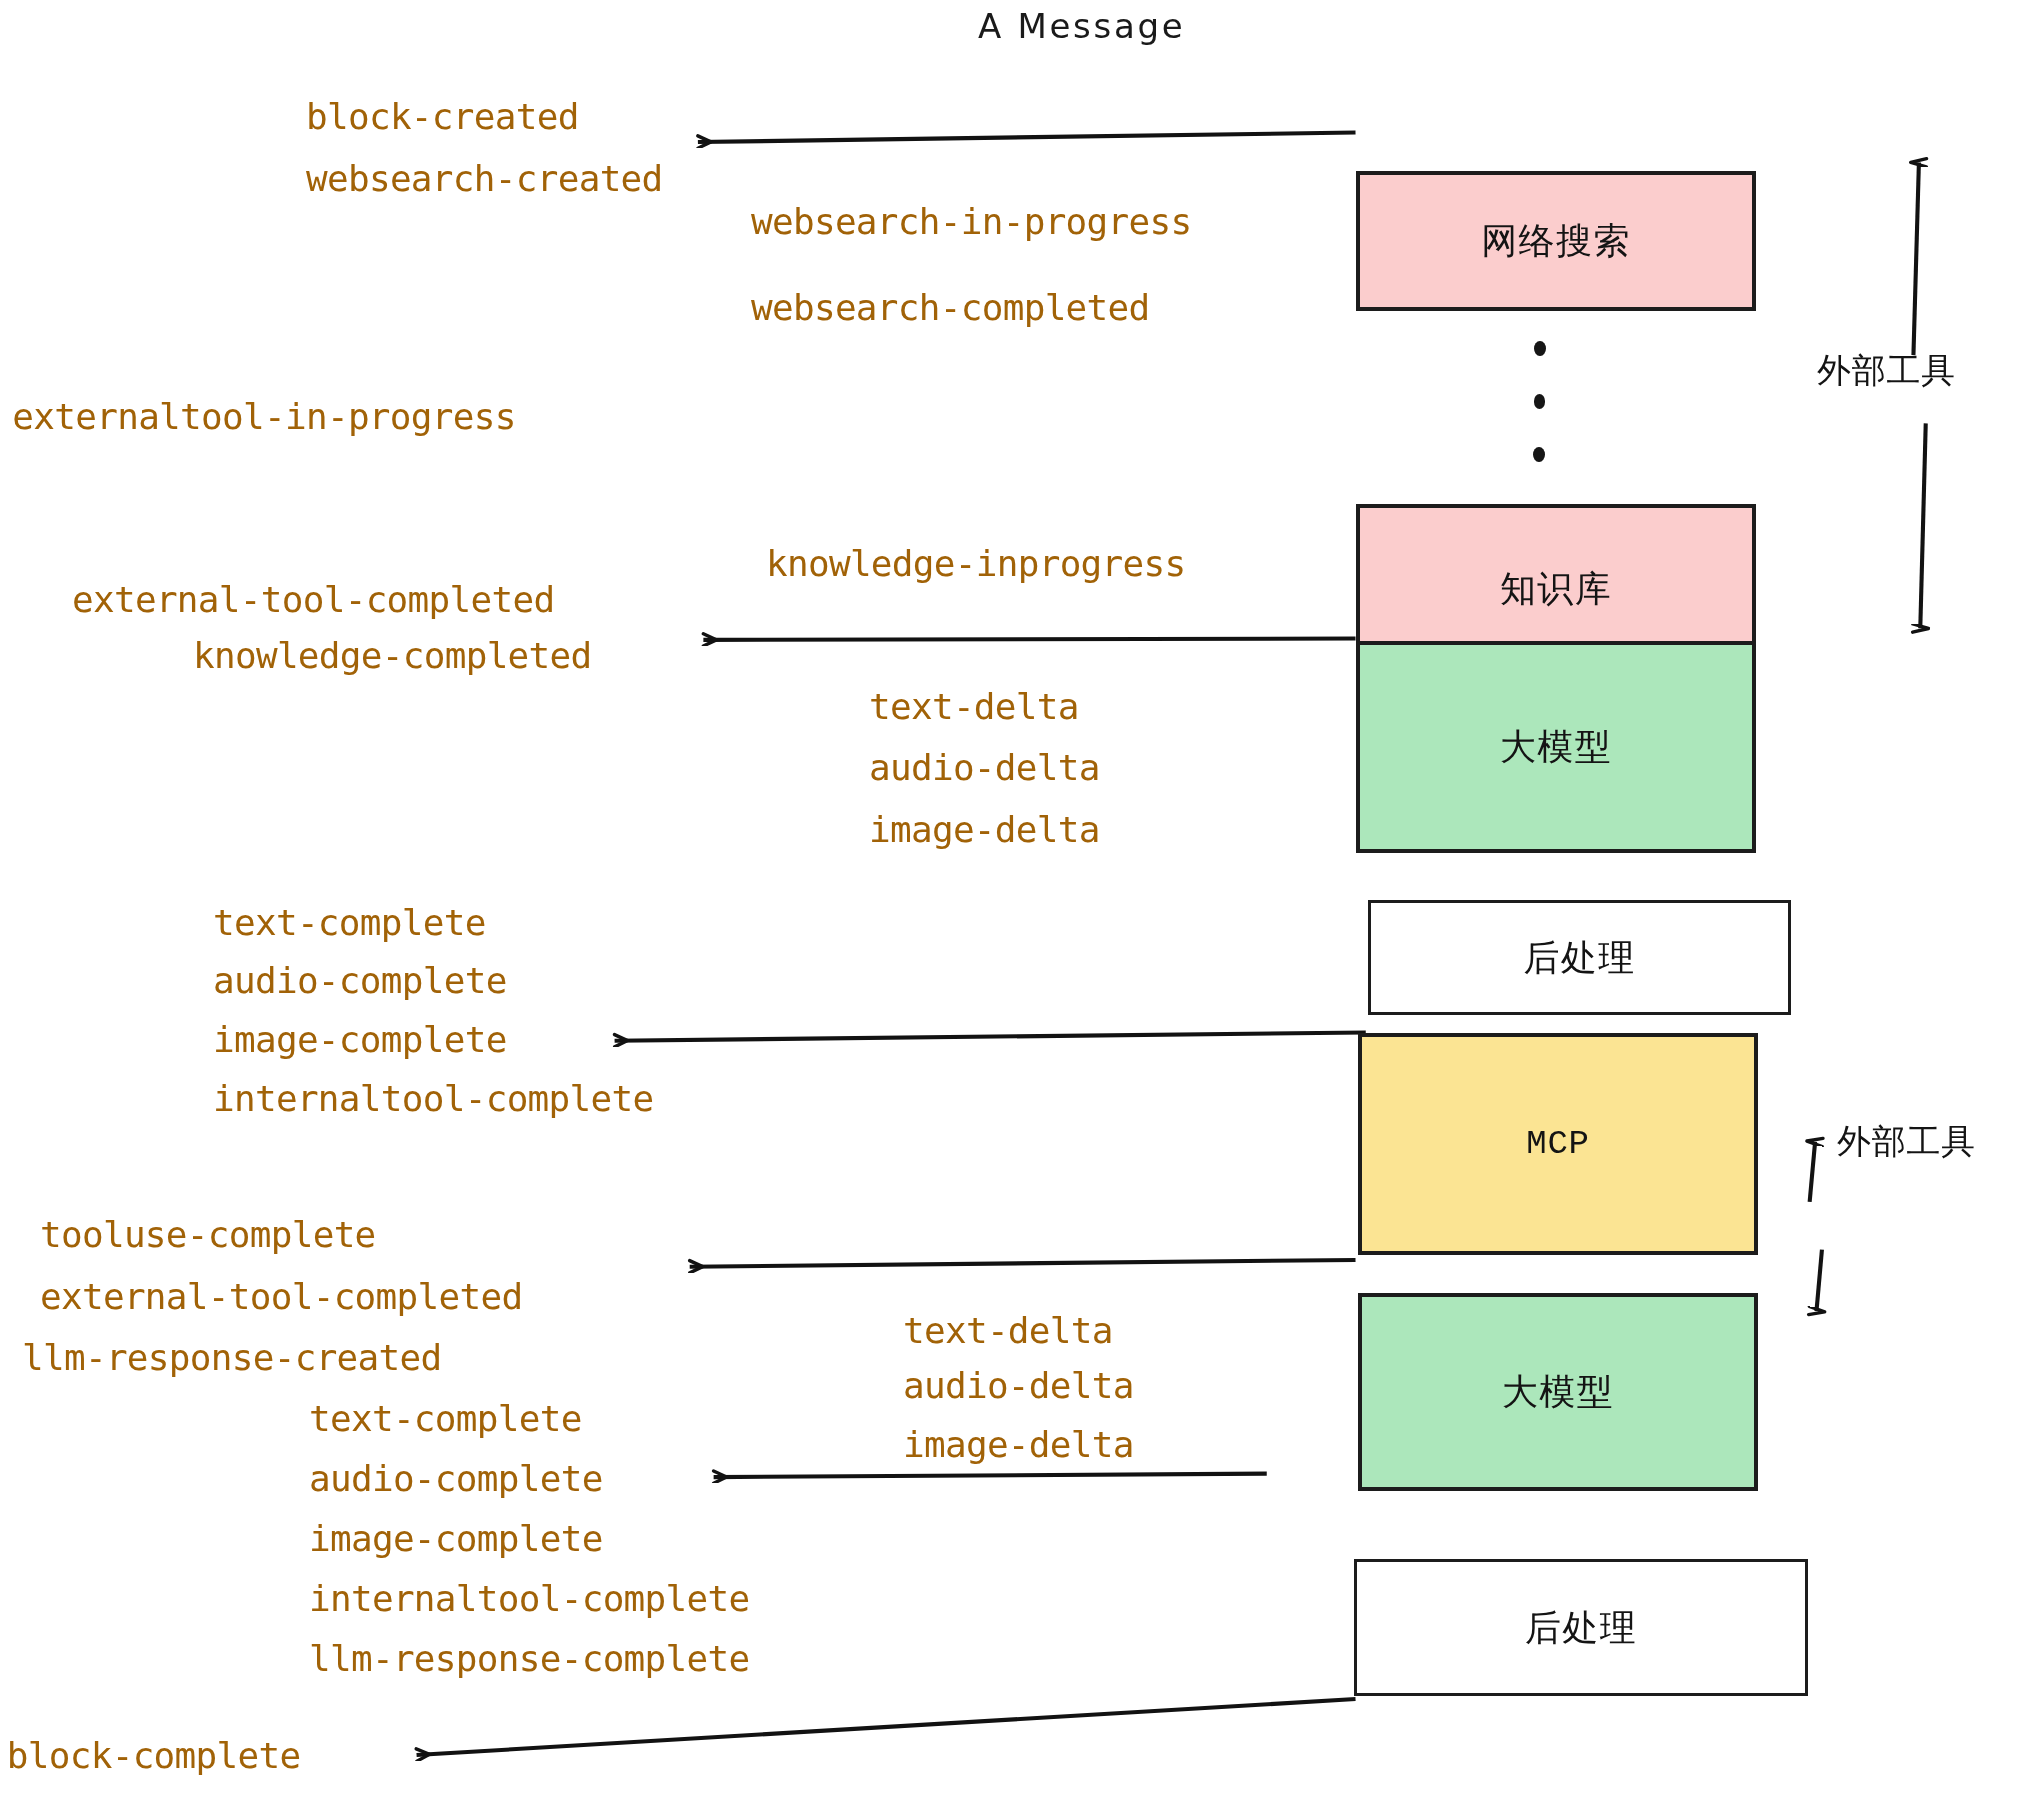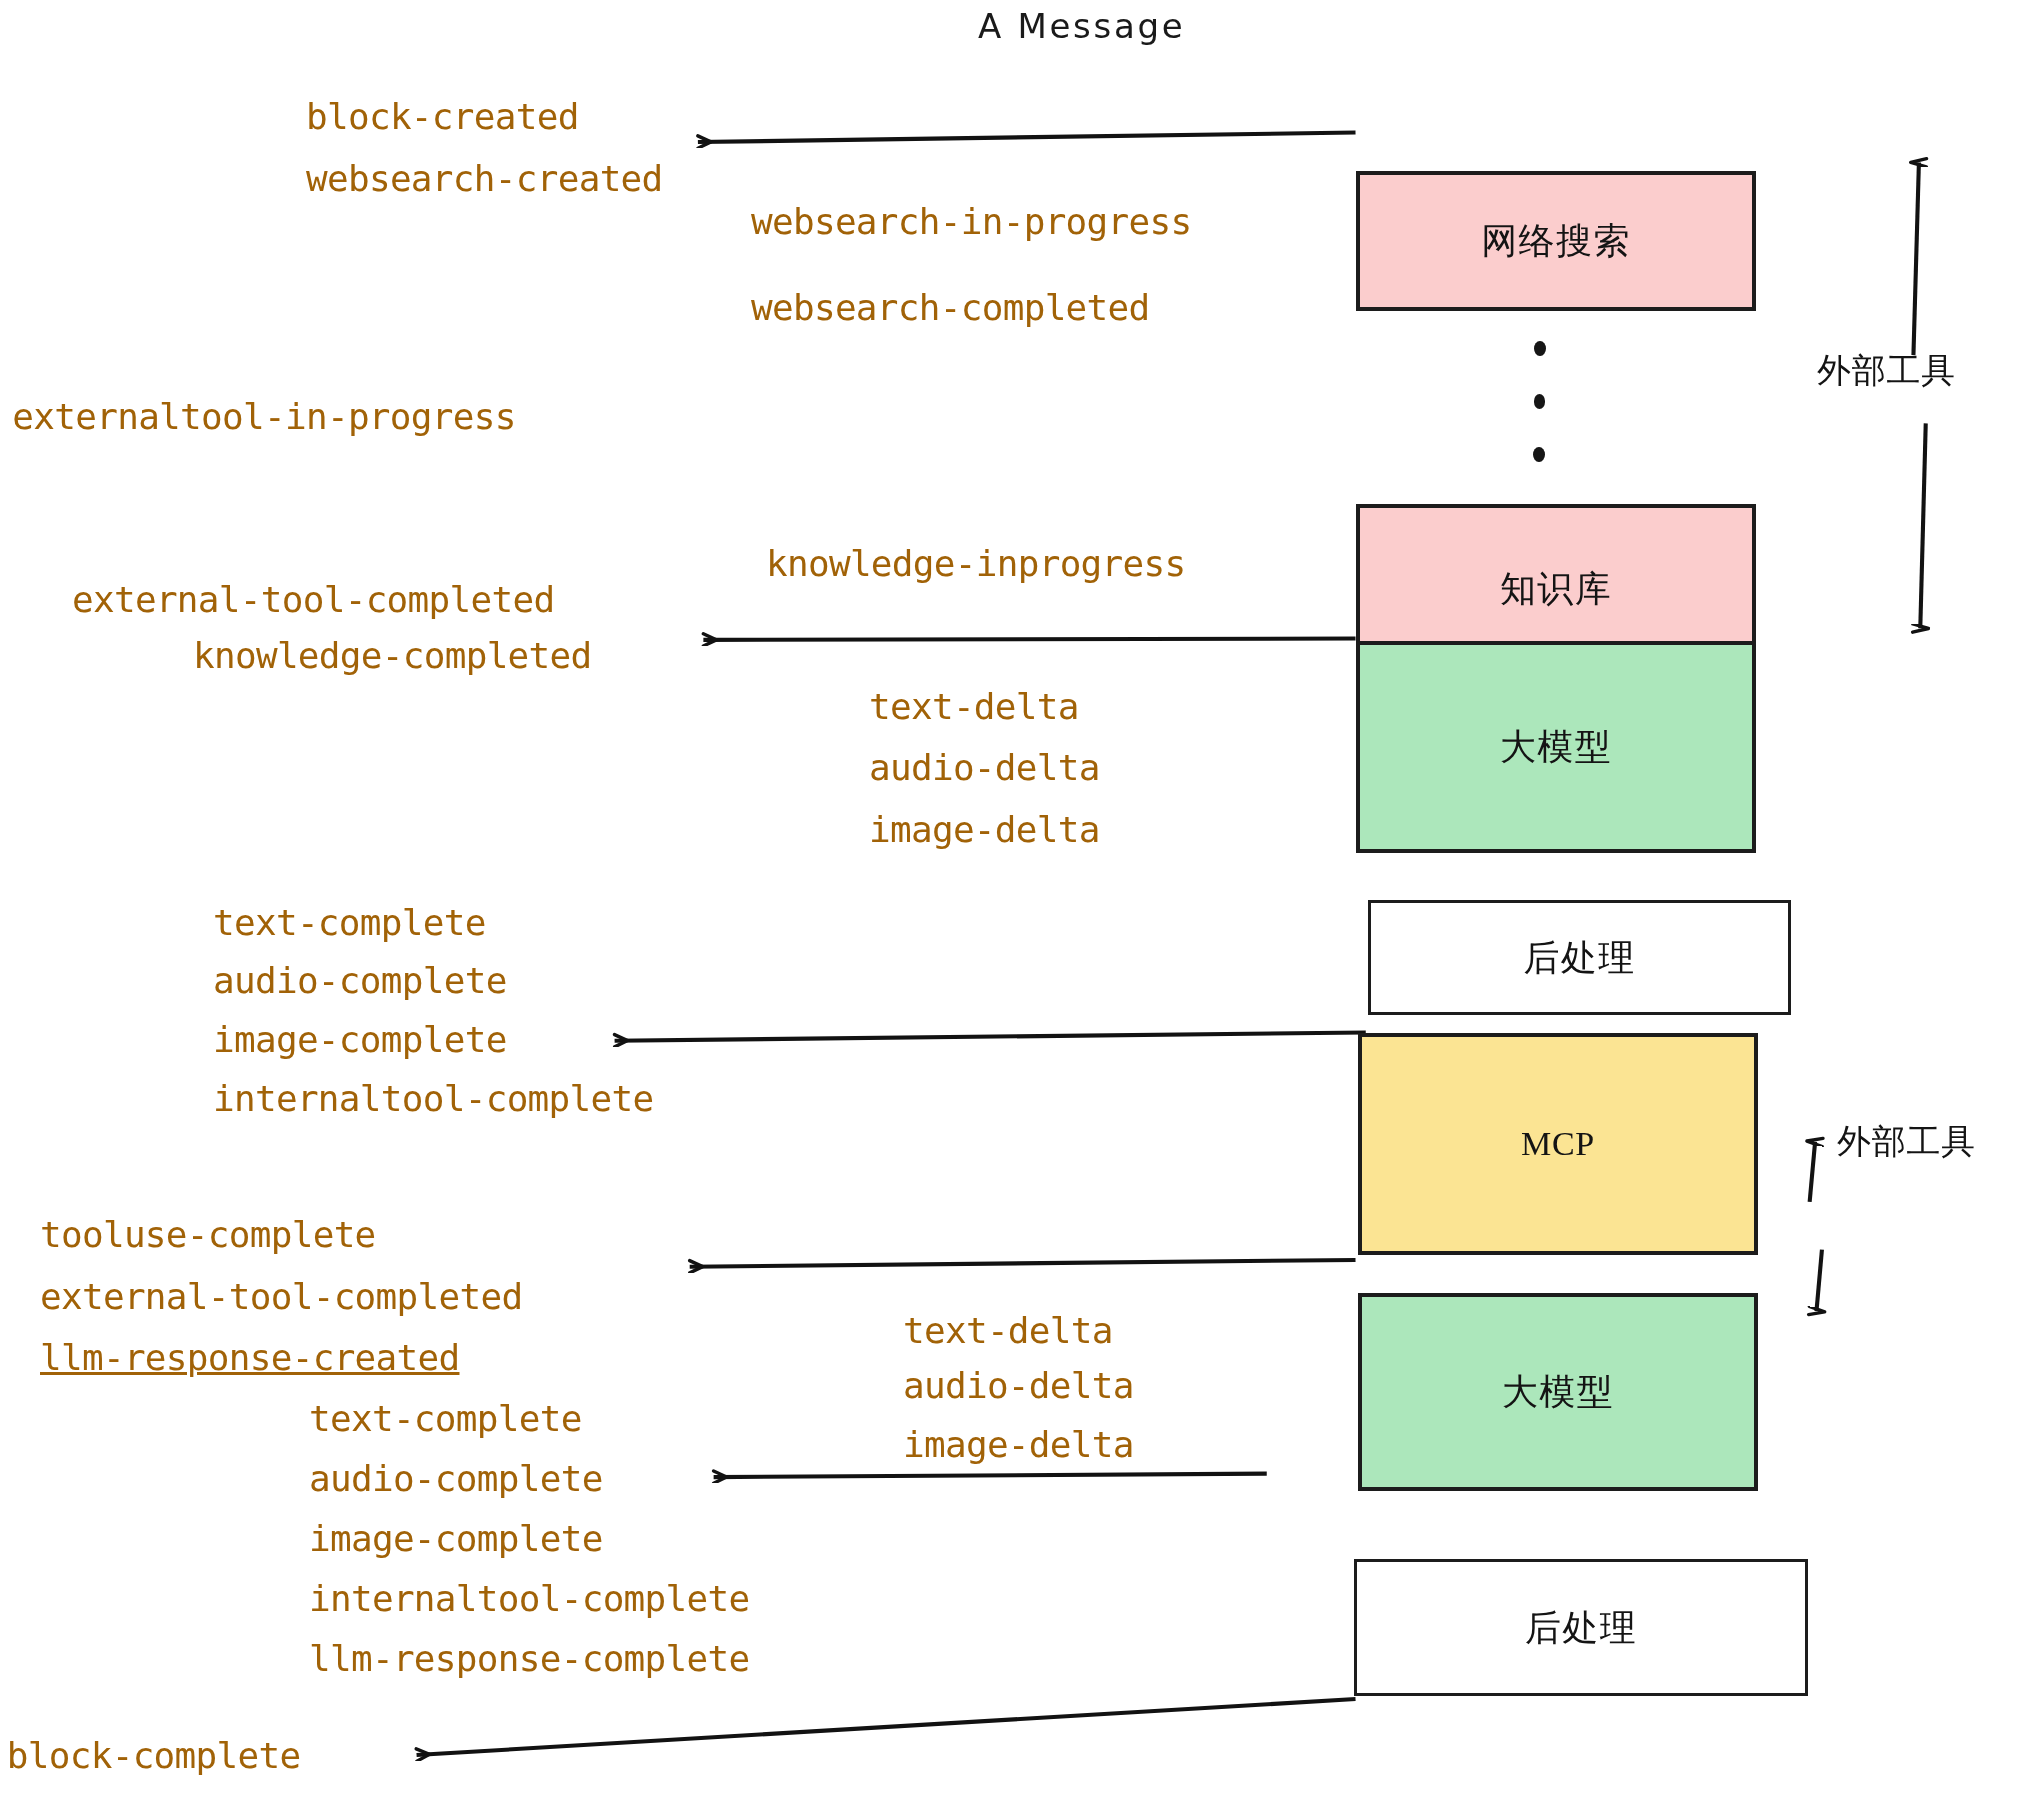--- a/index.html
+++ b/index.html
@@ -51,21 +51,21 @@
   .box-label {
     font-size: 36px;
     line-height: 1;
     white-space: nowrap;
   }
   .box.pink   { background: #fbcdcd; }
   .box.green  { background: #ace7bb; }
   .box.yellow { background: #fbe493; }
   .box.white  { background: #ffffff; border-width: 3.4px; }
   .box.mcp .box-label {
-    font-family: Liberation Serif, serif;
+    font-family: Liberation Mono, monospace;
     font-size: 34px;
     letter-spacing: 0.7px;
   }
 
   
   .side-label {
     position: absolute;
     font-family: "DejaVu Sans", sans-serif;
     font-size: 34px;
     color: #141414;
@@ -205,21 +205,21 @@
 
   <div class="evt" style="left:213px; top:1019px;">image-complete</div>
 
   <div class="evt" style="left:213px; top:1078px;">internaltool-complete</div>
 
 
   <div class="evt" style="left:40px; top:1214px;">tooluse-complete</div>
 
   <div class="evt" style="left:40px; top:1276px;">external-tool-completed</div>
 
-  <div class="evt" style="left:40px; top:1337px;text-decoration:underline;">llm-response-created</div>
+  <div class="evt" style="left:22px; top:1337px;">llm-response-created</div>
 
   <div class="evt" style="left:903px; top:1310px;">text-delta</div>
 
   <div class="evt" style="left:903px; top:1365px;">audio-delta</div>
 
   <div class="evt" style="left:903px; top:1424px;">image-delta</div>
 
   <div class="evt" style="left:309px; top:1398px;">text-complete</div>
 
   <div class="evt" style="left:309px; top:1458px;">audio-complete</div>

